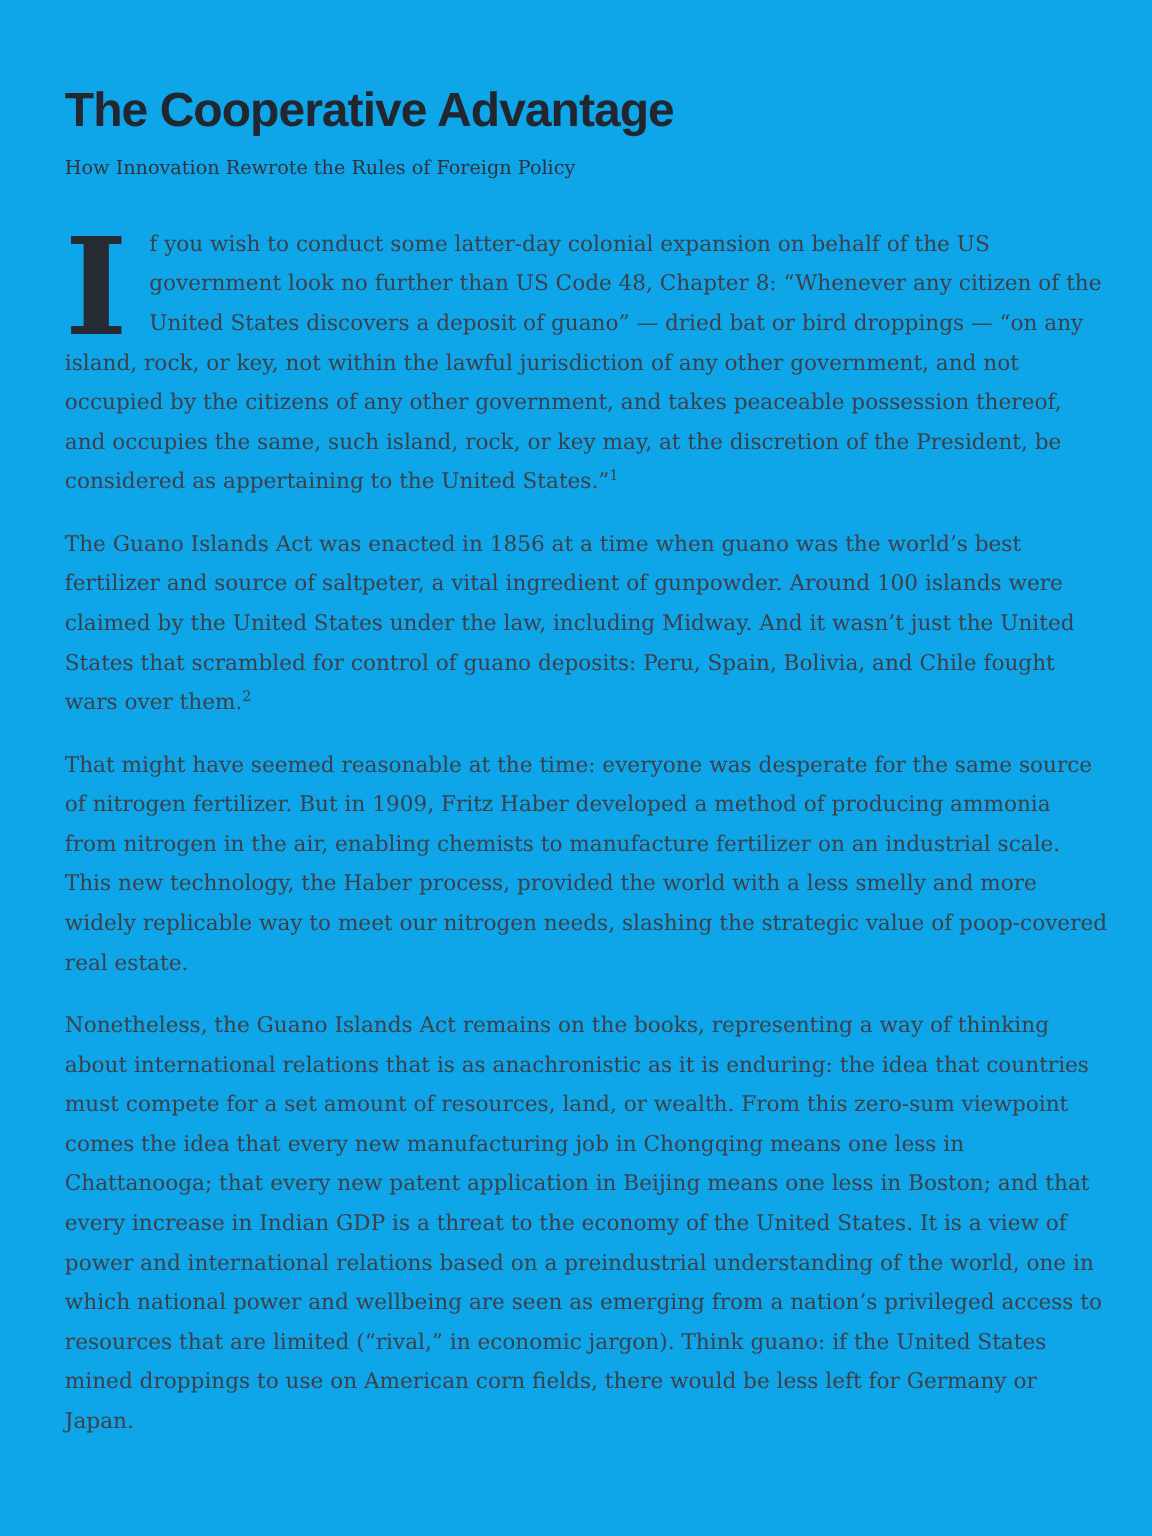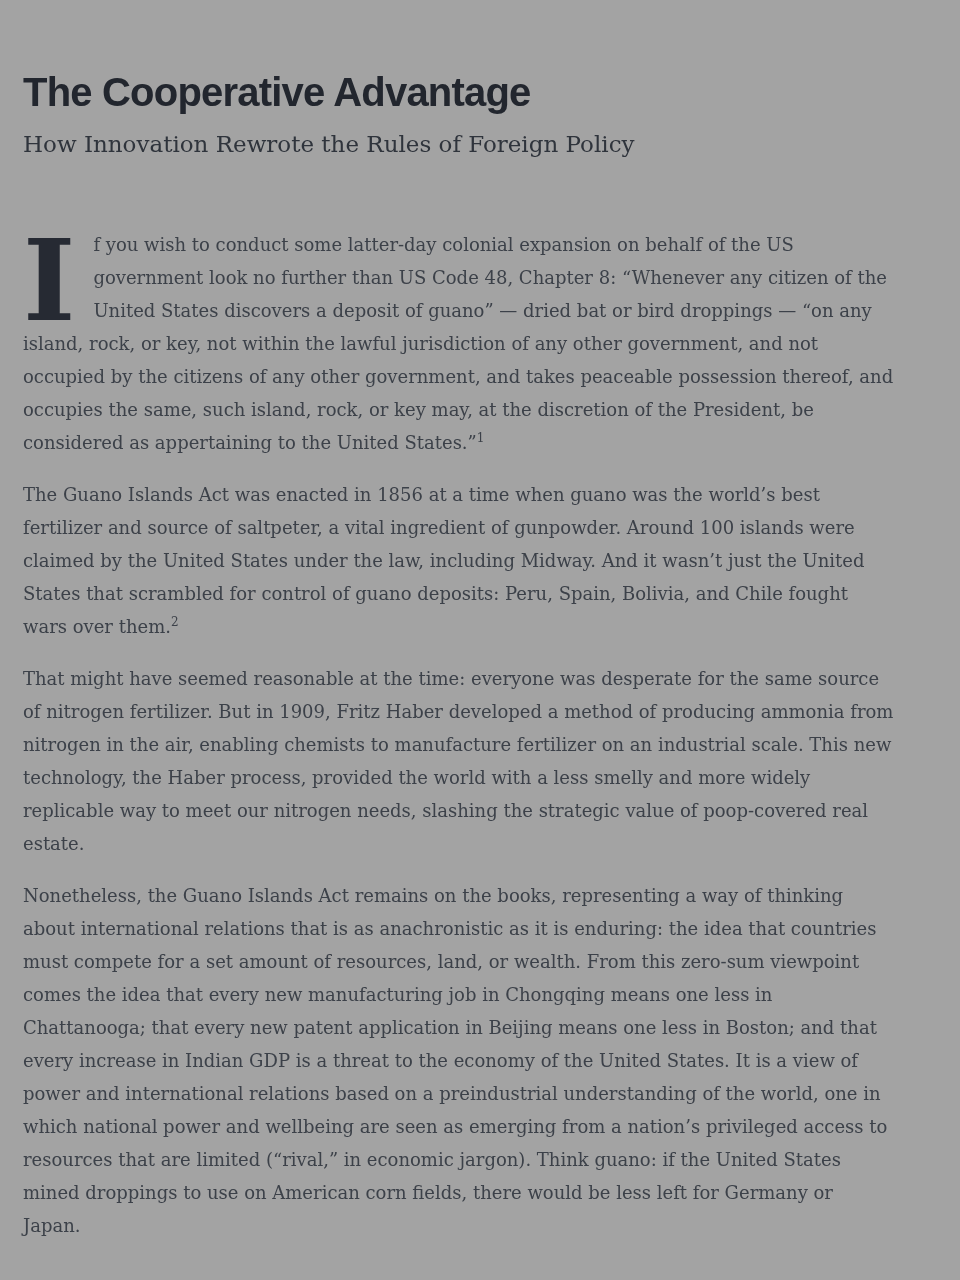--- a/index.html
+++ b/index.html
@@ -5,38 +5,38 @@
   html, body {
     margin: 0;
     padding: 0;
     background: #fdfdfd;
   }
   .page {
     position: relative;
     box-sizing: border-box;
     width: 960px;
     height: 1280px;
-    background: #a3a3a3;
-    padding: 70px 36px 40px 23px;
+    background: #0ea5e9;
+    padding: 70px 36px 40px 54px;
     overflow: hidden;
   }
   .article-title {
     margin: 0 0 16px 0;
     font-family: "Liberation Sans", sans-serif;
     font-weight: 700;
     font-size: 40px;
     line-height: 1.1;
     letter-spacing: -0.8px;
     color: #22262e;
   }
   .article-subtitle {
-    margin: 0 0 68px 0;
+    margin: 0 0 36px 0;
     font-family: "DejaVu Serif", serif;
     font-weight: 400;
-    font-size: 23px;
+    font-size: 16px;
     line-height: 1.3;
     color: #2f343c;
   }
   .article-body {
     max-width: 872px;
   }
   .body-para {
     margin: 0 0 19px 0;
     font-family: "DejaVu Serif", serif;
     font-weight: 400;

